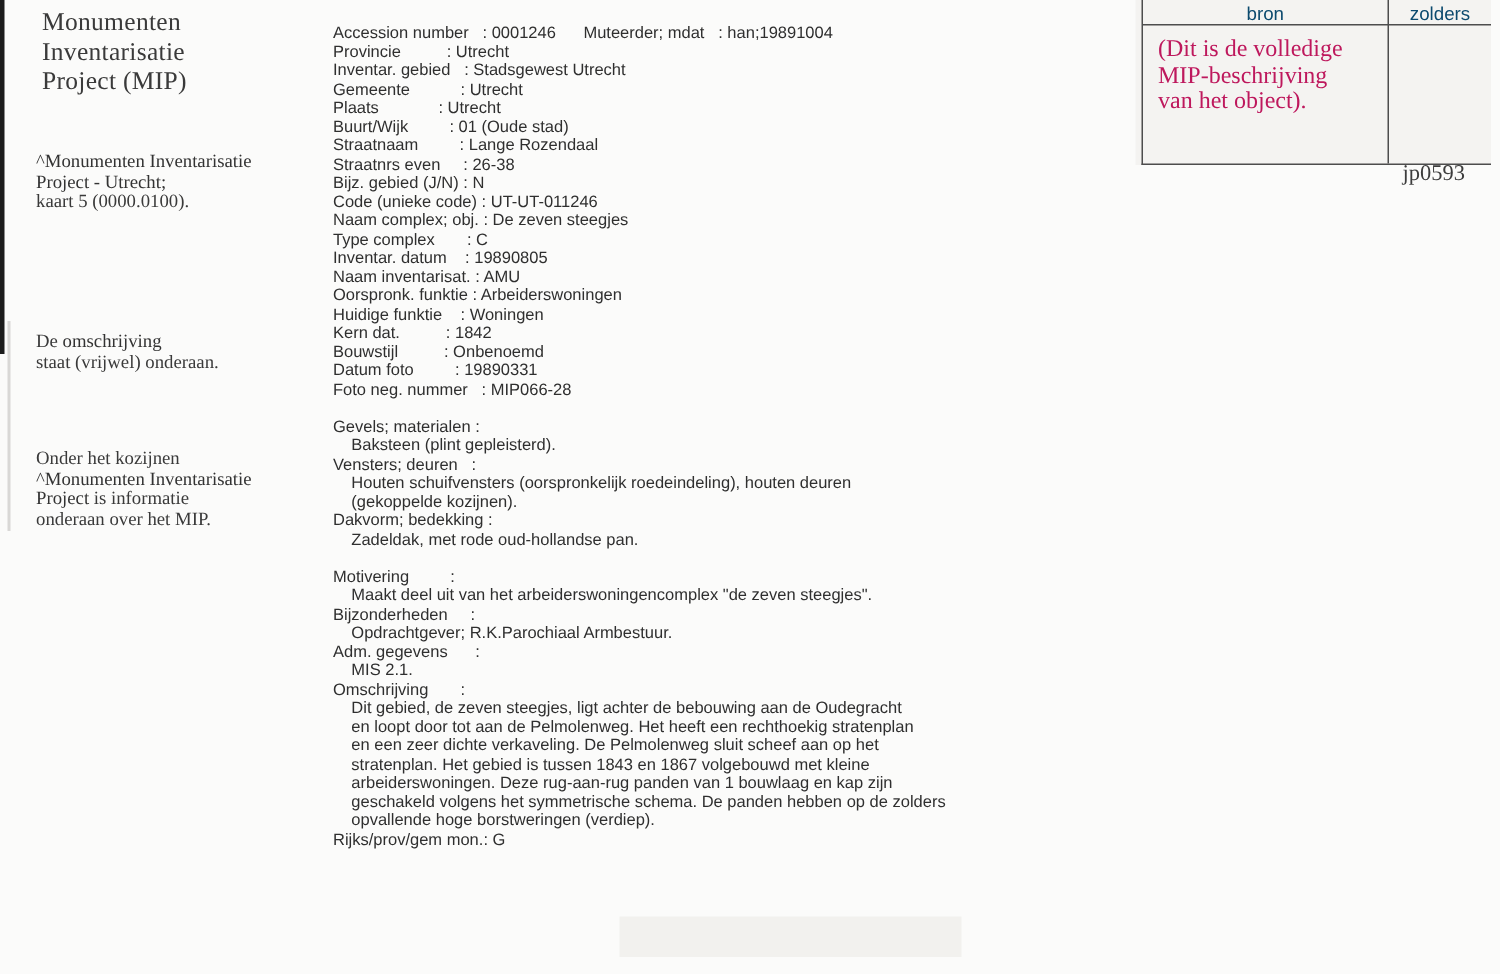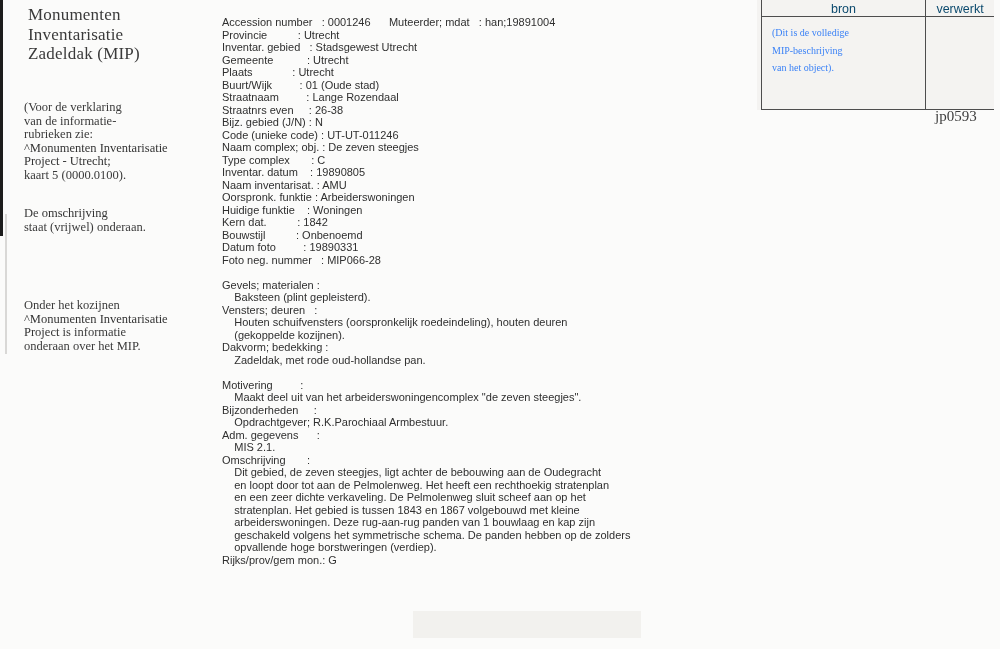--- a/index.html
+++ b/index.html
@@ -21,21 +21,21 @@
     font-size:17px; line-height:19.5px; color:#3a3a3a;
     white-space:pre-line; letter-spacing:0.2px;
   }
   .side-note {
     left:24px; width:196px;
     font-size:12.5px; line-height:13.6px; color:#3a3a3a;
     white-space:pre-line;
   }
   .side-note b { font-weight:normal; color:#333; }
   .note1 { top:101px; }
-  .note2 { top:207px; }
+  .note2 { top:221px; }
   .note3 { top:299px; }
 
   
   .record {
     left:222px; top:16px;
     font-family:Liberation Sans, sans-serif;
     font-size:11px; line-height:12.5px; color:#2f2f2f;
     white-space:pre;
   }
 
@@ -51,42 +51,39 @@
   .stamp-header {
     top:1px; height:15px;
     font-family:"Liberation Sans", sans-serif;
     font-size:12.5px; color:#0c4a6e;
     display:flex; align-items:center; justify-content:center;
   }
   .bron-header { left:0; width:163px; }
   .verwerkt-header { left:164px; width:68px; }
   .bron-note {
     left:10px; top:24px; width:150px;
-    font-size:10px; line-height:17.5px; color:#3b82f6;
+    font-size:16px; line-height:17.5px; color:#be185d;
     white-space:pre-line;
   }
   .verwerkt-code {
     left:173px; top:60px;
     font-size:15px; color:#3d3d3d;margin-top:48px;
   }
 </style>
 </head>
 <body>
 
 <div class="abs scan-edge-black"></div>
 <div class="abs scan-edge-gray"></div>
 <div class="abs scan-shadow-bottom"></div>
 
 <div class="abs sidebar-title">Monumenten
 Inventarisatie
-Zadeldak (MIP)</div>
-<div class="abs side-note note1"><span>(Voor de verklaring
-van de informatie-
-rubrieken zie:
-</span><b>^Monumenten Inventarisatie
+Project (MIP)</div>
+<div class="abs side-note note1"><b>^Monumenten Inventarisatie
 Project - Utrecht;</b><span>
 kaart 5 (0000.0100).</span></div>
 <div class="abs side-note note2"><span>De </span><b>omschrijving</b><span>
 staat (vrijwel) onderaan.</span></div>
 <div class="abs side-note note3"><span>Onder het kozijnen
 </span><b>^Monumenten Inventarisatie
 Project</b><span> is informatie
 onderaan over het MIP.</span></div>
 
 <div class="abs record">Accession number   : 0001246      Muteerder; mdat   : han;19891004
@@ -132,18 +129,18 @@
     arbeiderswoningen. Deze rug-aan-rug panden van 1 bouwlaag en kap zijn
     geschakeld volgens het symmetrische schema. De panden hebben op de zolders
     opvallende hoge borstweringen (verdiep).
 Rijks/prov/gem mon.: G</div>
 
 <div class="abs stamp-region"></div>
 <div class="abs stamp-table">
   <div class="abs stamp-header-underline"></div>
   <div class="abs stamp-col-divider"></div>
   <div class="abs stamp-header bron-header">bron</div>
-  <div class="abs stamp-header verwerkt-header">verwerkt</div>
+  <div class="abs stamp-header verwerkt-header">zolders</div>
   <div class="abs bron-note">(Dit is de volledige
 MIP-beschrijving
 van het object).</div>
   <div class="abs verwerkt-code">jp0593</div>
 </div>
 
 </body></html>

